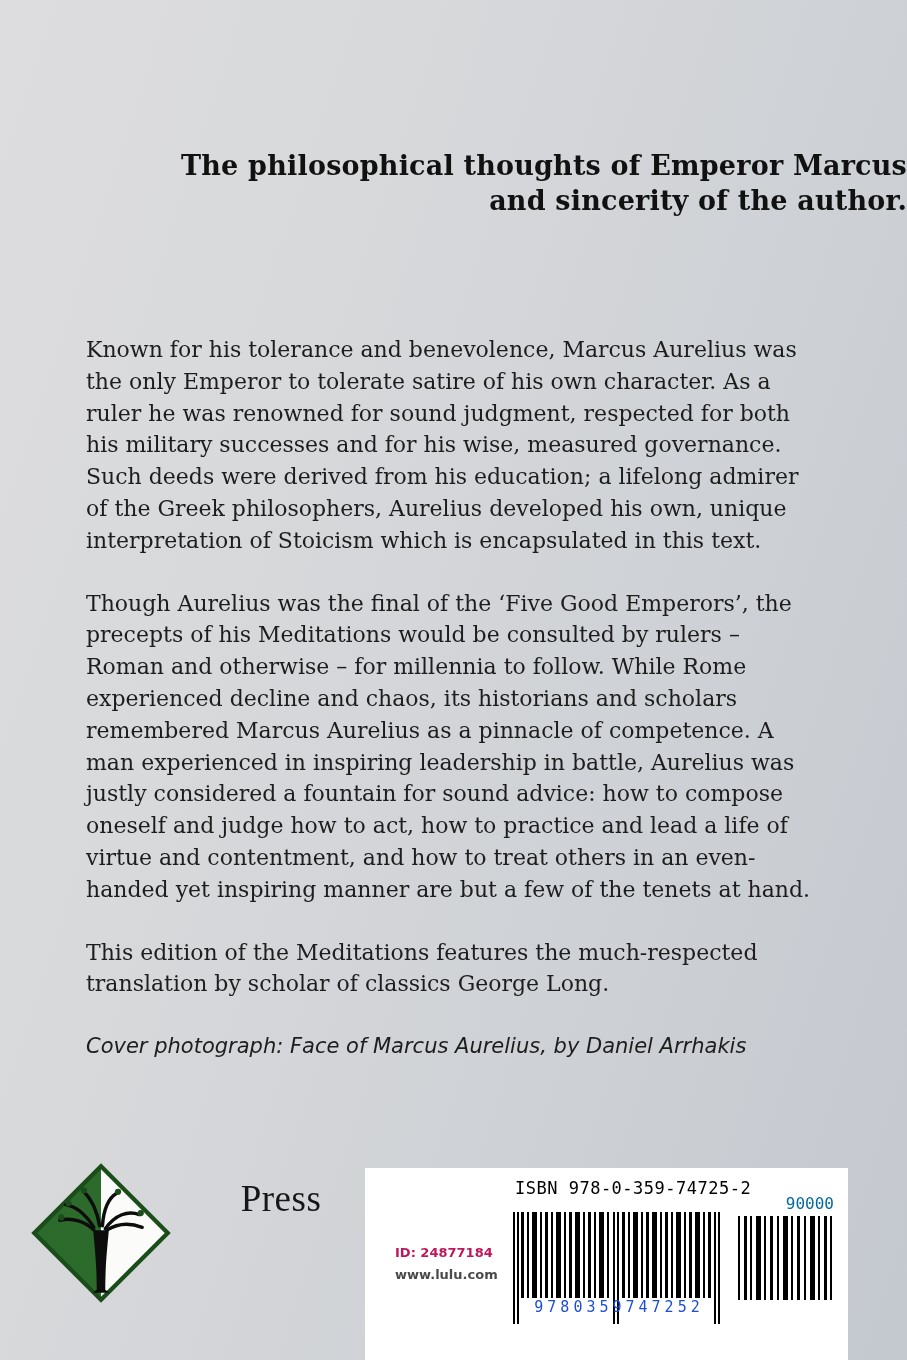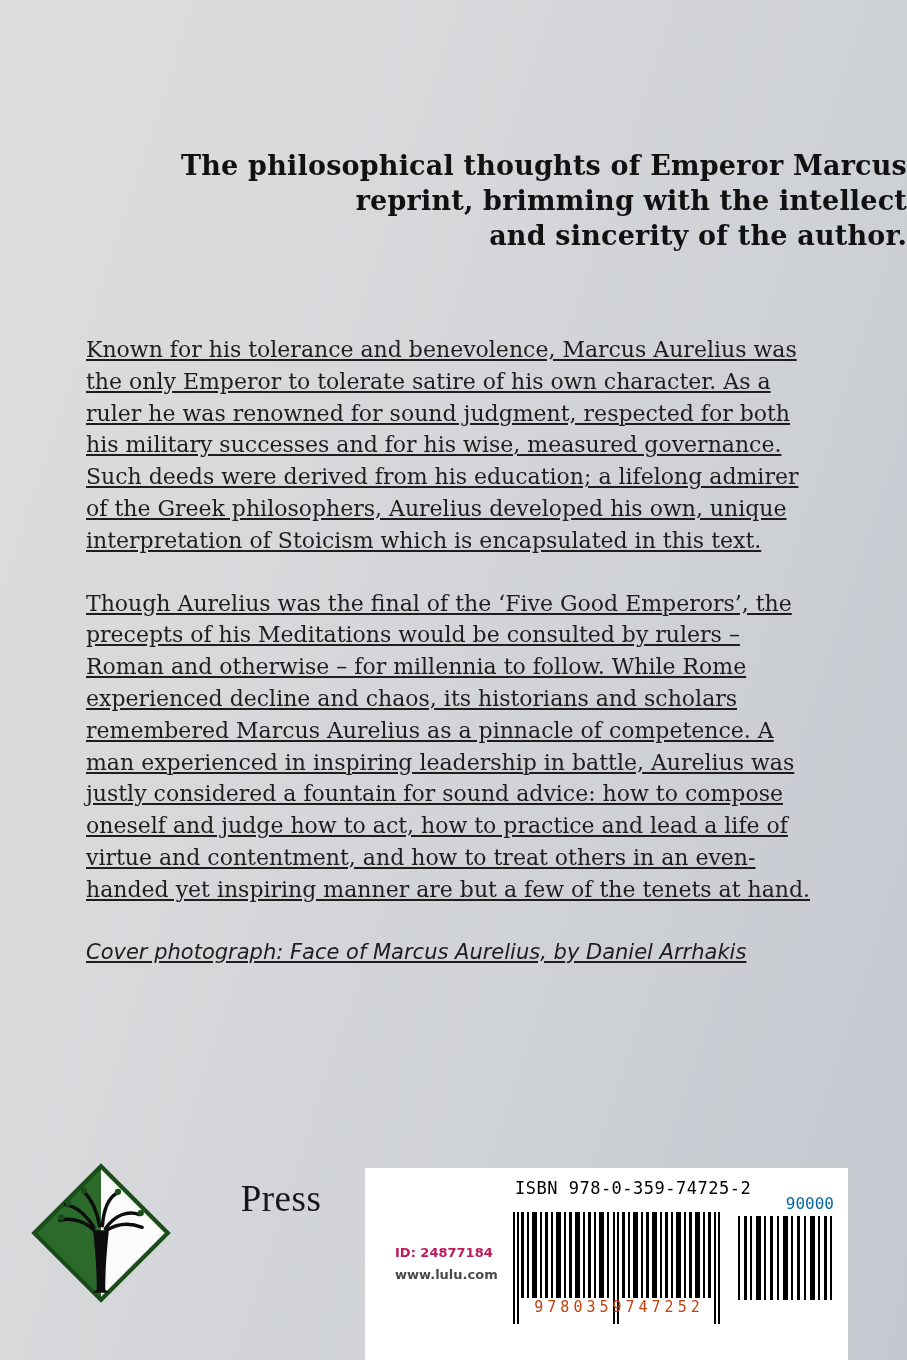--- a/index.html
+++ b/index.html
@@ -24,21 +24,21 @@
     letter-spacing:0.2px;
   }
 
   
   .body-text {
     position:absolute; top:334px; left:86px; width:736px;
     font-size:22px;
     line-height:31.8px;
     color:#1d1d1d;
   }
-  .body-text p { margin:0 0 31px 0;text-decoration:underline; }
+  .body-text p { margin:0 0 31px 0; }
   .body-text p.credit {
     margin-top:22px;
     font-family:"DejaVu Sans", sans-serif;
     font-style:italic;
     font-size:21px;
   }
 
   
   .publisher { position:absolute; left:26px; top:1158px; width:360px; height:170px; }
   .tree-mark { position:absolute; left:4px; top:4px; width:142px; height:142px; }
@@ -74,38 +74,38 @@
     font-family:"DejaVu Sans", sans-serif;
     font-weight:700; font-size:13px; line-height:22px;
   }
   .barcode-meta .pid { color:#be185d; }
   .barcode-meta .url { color:#4a4a4a; }
   .bars-svg { position:absolute; left:148px; top:44px; width:325px; height:116px; }
   .digits {
     position:absolute; left:154px; top:130px; width:200px;
     text-align:center;
     font-family:"DejaVu Sans Mono", monospace;
-    font-size:15px; letter-spacing:4px; color:#c2410c;
+    font-size:15px; letter-spacing:4px; color:#1d4ed8;
     white-space:nowrap;
   }
 </style>
 </head>
 <body>
 
 <div class="cover">
 
   <header class="headline">
     <div>The philosophical thoughts of Emperor Marcus</div>
-    <div>reprint, brimming with the intellect</div>
     <div>and sincerity of the author.</div>
   </header>
 
   <main class="body-text">
     <p>Known for his tolerance and benevolence, Marcus Aurelius was the only Emperor to tolerate satire of his own character. As a ruler he was renowned for sound judgment, respected for both his military successes and for his wise, measured governance. Such deeds were derived from his education; a lifelong admirer of the Greek philosophers, Aurelius developed his own, unique interpretation of Stoicism which is encapsulated in this text.</p>
     <p>Though Aurelius was the final of the ‘Five Good Emperors’, the precepts of his Meditations would be consulted by rulers – Roman and otherwise – for millennia to follow. While Rome experienced decline and chaos, its historians and scholars remembered Marcus Aurelius as a pinnacle of competence. A man experienced in inspiring leadership in battle, Aurelius was justly considered a fountain for sound advice: how to compose oneself and judge how to act, how to practice and lead a life of virtue and contentment, and how to treat others in an even-handed yet inspiring manner are but a few of the tenets at hand.</p>
+    <p>This edition of the Meditations features the much-respected translation by scholar of classics George Long.</p>
     <p class="credit">Cover photograph: Face of Marcus Aurelius, by Daniel Arrhakis</p>
   </main>
 
   <div class="publisher">
     <svg class="tree-mark" viewBox="0 0 100 100" xmlns="http://www.w3.org/2000/svg" aria-hidden="true">
       <polygon points="3,50 50,3 50,97" fill="#2d6b2d"></polygon>
       <polygon points="50,3 97,50 50,97" fill="#fbfbf9"></polygon>
       <polygon points="50,3 97,50 50,97 3,50" fill="none" stroke="#1a4d1a" stroke-width="3"></polygon>
       <path d="M47,90 C47,72 45.5,60 44.5,48 L55.5,48 C54.5,60 53,72 53,90 L56,92 L44,92 Z" fill="#0d0d0d"></path>
       <g stroke="#0d0d0d" stroke-width="2.4" fill="none" stroke-linecap="round">

